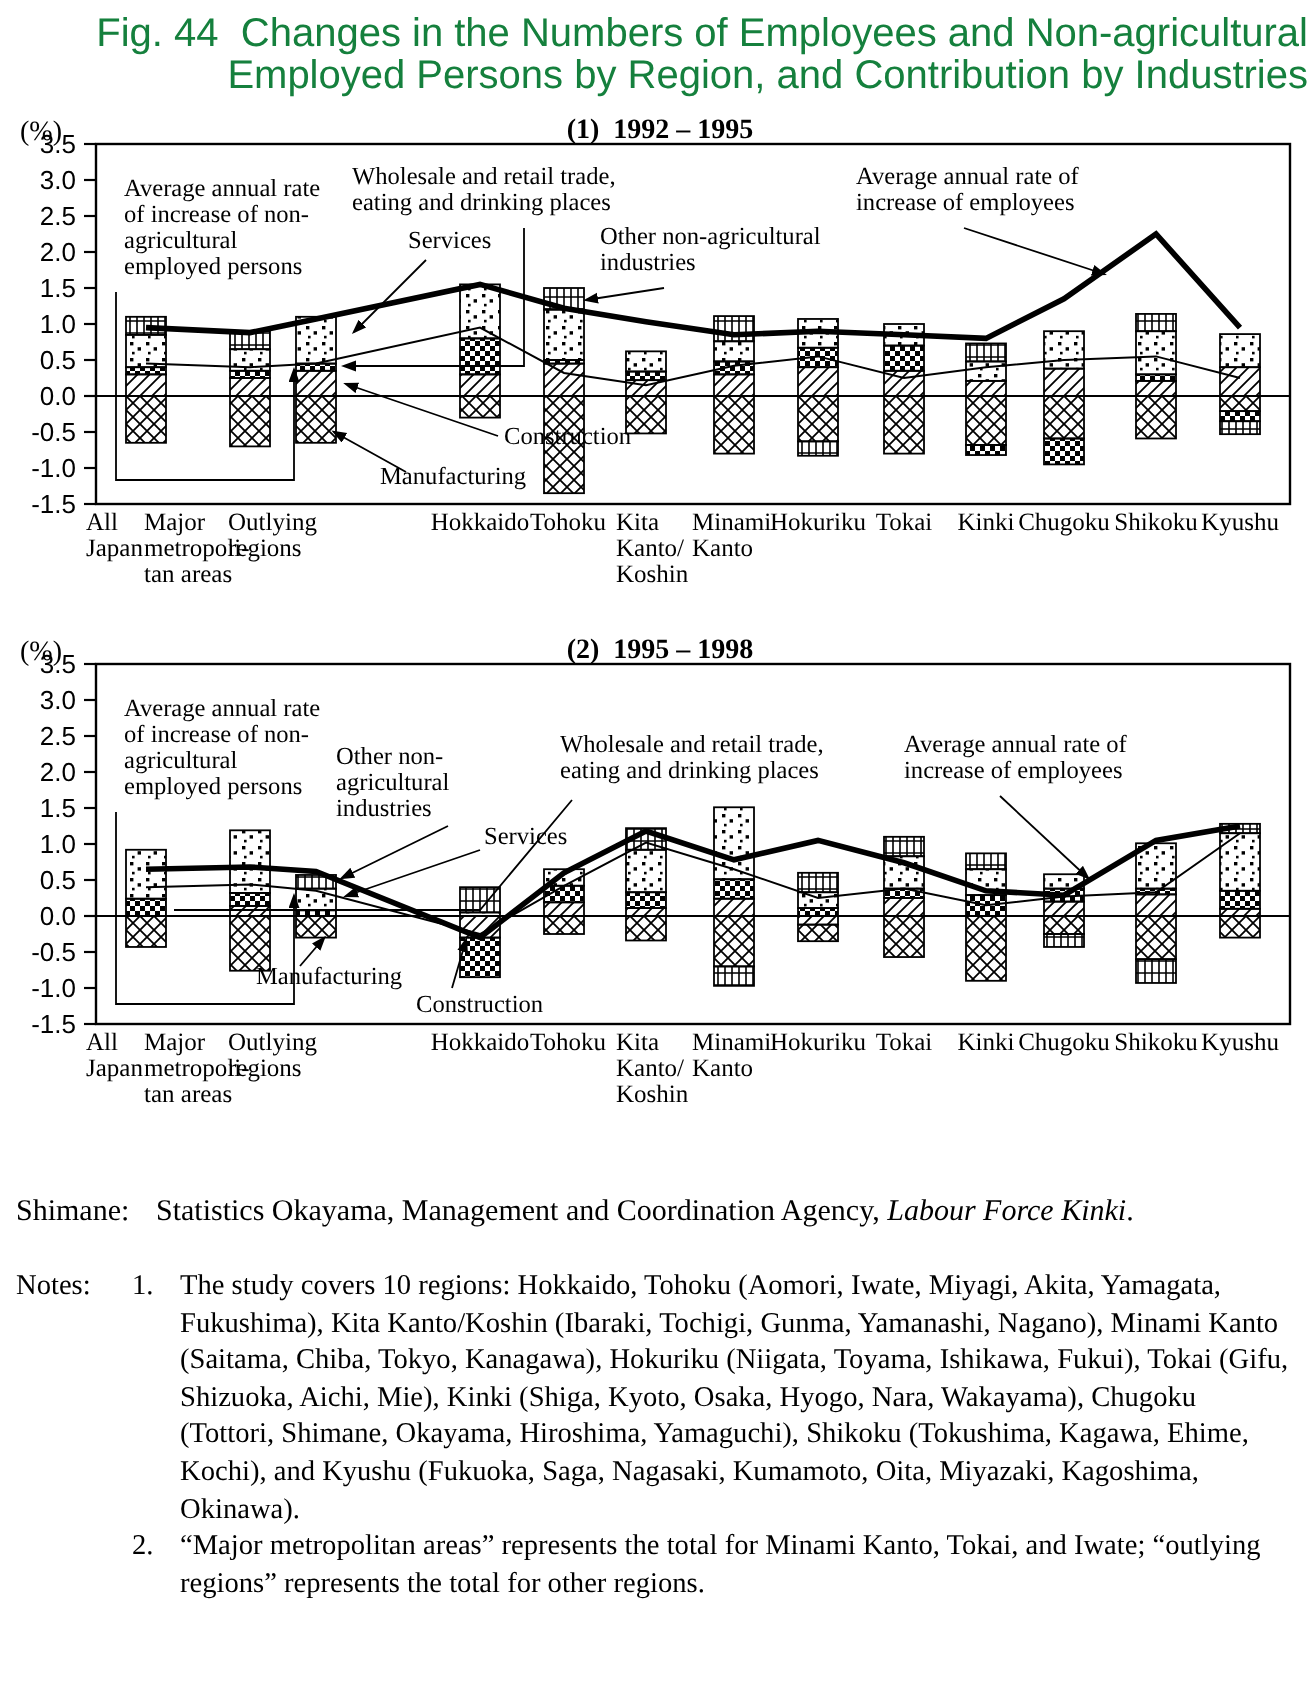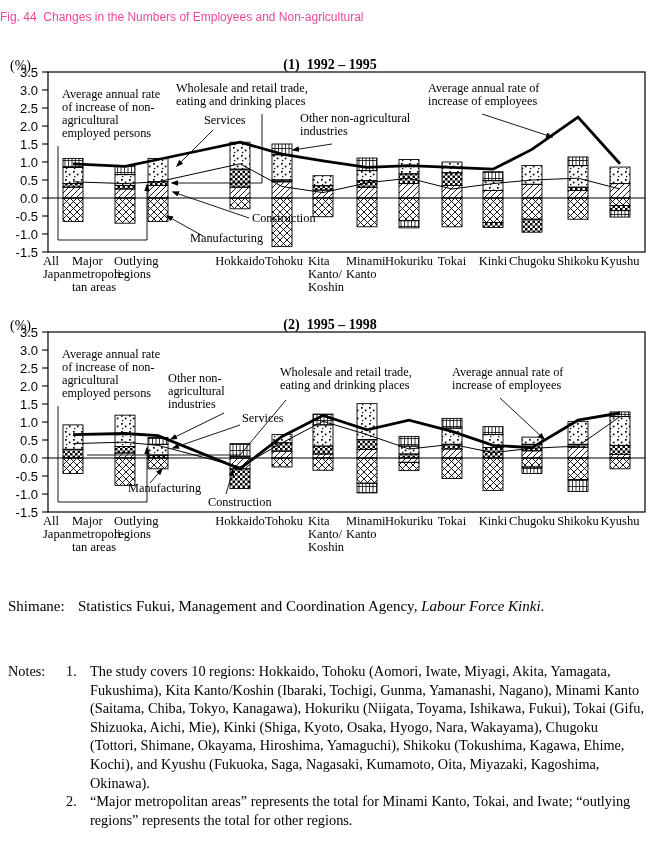--- a/index.html
+++ b/index.html
@@ -1,39 +1,40 @@
 <!DOCTYPE html>
 <html><head>
 <meta charset="utf-8">
 <style>
   html,body{margin:0;padding:0;background:#fff;}
   .page{position:relative;width:654px;height:849px;background:#ffffff;color:#000;overflow:hidden;}
-  .fig-title{position:absolute;top:7px;left:0;width:100%;text-align:left;
-    font-family:"Liberation Sans",sans-serif;font-size:12px;line-height:21px;color:#ec4899;}
+  .fig-title{position:absolute;top:7px;left:0;width:100%;text-align:right;
+    font-family:"Liberation Sans",sans-serif;font-size:20px;line-height:21px;color:#15803d;}
   svg.panel{position:absolute;left:0;}
   #panel1{top:58px;}
   #panel2{top:318px;}
   .source-row{position:absolute;top:598px;left:8px;width:640px;
     font-family:"Liberation Serif",serif;font-size:15px;}
   .src-label{display:inline-block;width:70px;}
   .notes{position:absolute;top:634px;left:8px;width:644px;
     font-family:"Liberation Serif",serif;font-size:14.3px;line-height:18.6px;}
-  .notes-inner{position:relative;margin-top:28px;}
+  .notes-inner{position:relative;}
   .notes-label{position:absolute;left:0;top:0;}
   .note-item{display:flex;margin-left:58px;}
   .note-num{width:24px;flex:none;}
   .note-text{flex:1;max-width:556px;}
 </style>
 </head>
 <body>
 
 <div class="page">
 
   <div class="fig-title">
     <div>Fig. 44&nbsp;&nbsp;Changes in the Numbers of Employees and Non-agricultural</div>
+    <div>Employed Persons by Region, and Contribution by Industries</div>
   </div>
 
   <svg width="0" height="0" style="position:absolute" aria-hidden="true">
     <defs>
       <pattern id="pat-grid" width="7" height="6" patternUnits="userSpaceOnUse">
         <path d="M0,0.5 H7 M2,0 V6 M5.5,0 V6" stroke="#000" stroke-width="0.8" fill="none"></path>
       </pattern>
       <pattern id="pat-dots" width="8" height="8" patternUnits="userSpaceOnUse">
         <rect x="1" y="1" width="1.7" height="1.7" fill="#000"></rect>
         <rect x="4.8" y="3.6" width="1.7" height="1.7" fill="#000"></rect>
@@ -334,21 +335,21 @@
       <text x="346" y="207" text-anchor="start" font-family="&quot;Liberation Serif&quot;, serif" font-size="12.5px"><tspan x="346" dy="0">Minami</tspan><tspan x="346" dy="13">Kanto</tspan></text>
       <text x="409" y="207" text-anchor="middle" font-family="&quot;Liberation Serif&quot;, serif" font-size="12.5px"><tspan x="409" dy="0">Hokuriku</tspan></text>
       <text x="452" y="207" text-anchor="middle" font-family="&quot;Liberation Serif&quot;, serif" font-size="12.5px"><tspan x="452" dy="0">Tokai</tspan></text>
       <text x="493" y="207" text-anchor="middle" font-family="&quot;Liberation Serif&quot;, serif" font-size="12.5px"><tspan x="493" dy="0">Kinki</tspan></text>
       <text x="532" y="207" text-anchor="middle" font-family="&quot;Liberation Serif&quot;, serif" font-size="12.5px"><tspan x="532" dy="0">Chugoku</tspan></text>
       <text x="578" y="207" text-anchor="middle" font-family="&quot;Liberation Serif&quot;, serif" font-size="12.5px"><tspan x="578" dy="0">Shikoku</tspan></text>
       <text x="620" y="207" text-anchor="middle" font-family="&quot;Liberation Serif&quot;, serif" font-size="12.5px"><tspan x="620" dy="0">Kyushu</tspan></text>
     </svg>
 
   <div class="source-row">
-    <span class="src-label">Shimane:</span><span><span>Statistics Fukui, Management and Coordination Agency, </span><i>Labour Force Kinki</i><span>.</span></span>
+    <span class="src-label">Shimane:</span><span><span>Statistics Okayama, Management and Coordination Agency, </span><i>Labour Force Kinki</i><span>.</span></span>
   </div>
 
   <div class="notes">
     <div class="notes-inner">
       <div class="notes-label">Notes:</div>
       <div class="note-item">
         <div class="note-num">1.</div>
         <div class="note-text">The study covers 10 regions: Hokkaido, Tohoku (Aomori, Iwate, Miyagi, Akita, Yamagata, Fukushima), Kita Kanto/Koshin (Ibaraki, Tochigi, Gunma, Yamanashi, Nagano), Minami Kanto (Saitama, Chiba, Tokyo, Kanagawa), Hokuriku (Niigata, Toyama, Ishikawa, Fukui), Tokai (Gifu, Shizuoka, Aichi, Mie), Kinki (Shiga, Kyoto, Osaka, Hyogo, Nara, Wakayama), Chugoku (Tottori, Shimane, Okayama, Hiroshima, Yamaguchi), Shikoku (Tokushima, Kagawa, Ehime, Kochi), and Kyushu (Fukuoka, Saga, Nagasaki, Kumamoto, Oita, Miyazaki, Kagoshima, Okinawa).</div>
       </div>
       <div class="note-item">

